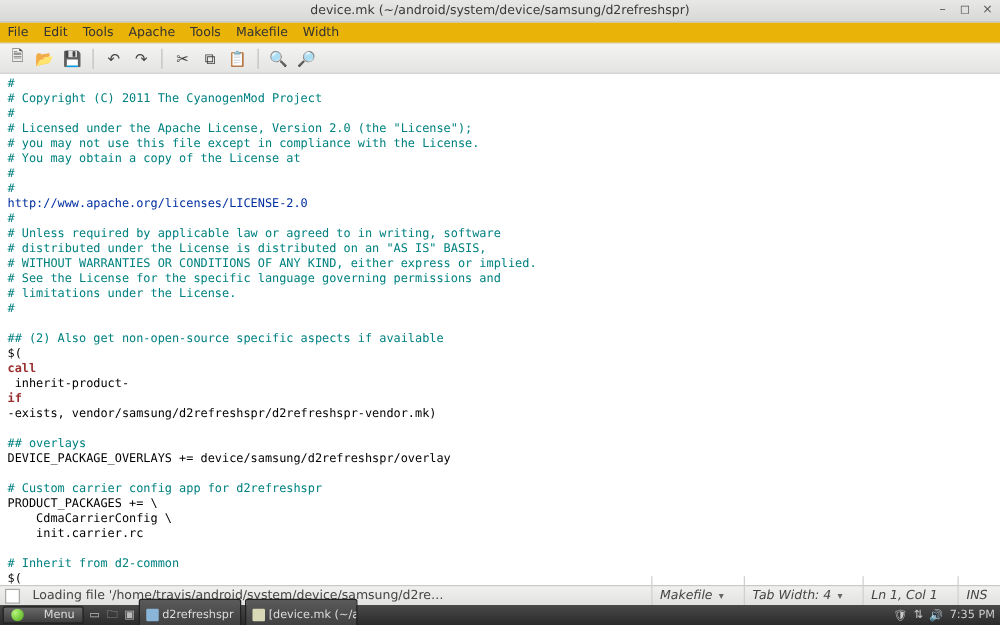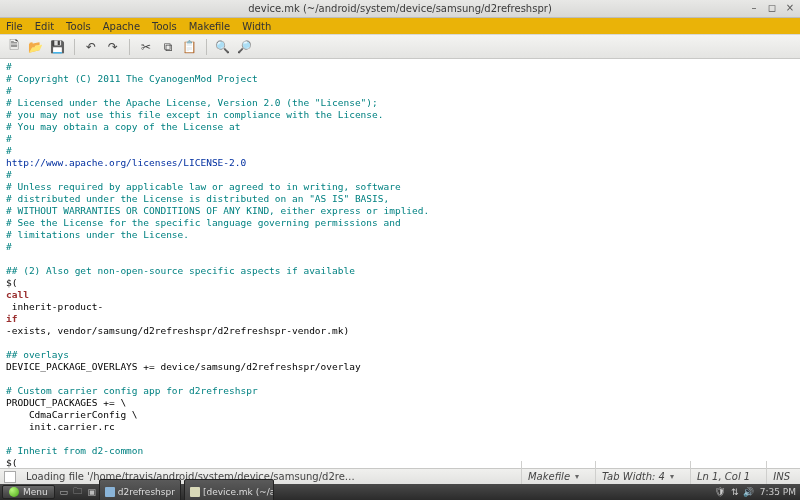--- a/index.html
+++ b/index.html
@@ -17,21 +17,21 @@
 .c { color: #008181; }      
 .k { color: #9a2f2f; font-weight: bold; } 
 .u { color: #002fa0; }
 .statusbar { position: absolute; bottom: 16px; left: 0; right: 0; height: 16px; background: linear-gradient(#f0f0ee,#e2e2e0); border-top: 1px solid #c8c8c6; display: flex; align-items: center; font-size: 10px; color: #444; padding: 0 4px; gap: 10px; }
 .statusbar .doc-icon { width: 12px; height: 12px; background: #fff; border: 1px solid #aaa; }
 .statusbar .msg { flex: 0 1 auto; max-width: 330px; white-space: nowrap; overflow: hidden; text-overflow: ellipsis; }
 .statusbar .spacer { flex: 1 1 auto; }
 .statusbar .cell { padding: 16px 6px; border-left: 1px solid #cfcfcd; height: 100%; display: flex; align-items: center; gap: 2px; font-style: italic; }
 .dd::after { content: "▾"; font-size: 8px; margin-left: 3px; color: #666; }
 .taskbar { position: absolute; bottom: 0; left: 0; right: 0; height: 16px; background: linear-gradient(#494949,#2b2b2b); display: flex; align-items: center; font-size: 9px; color: #ddd; }
-.taskbar .tmenu { background: linear-gradient(#6a6a6a,#3d3d3d); height: 14px; border: 1px solid #222; border-radius: 2px; padding: 0 6px; display: flex; align-items: center; margin: 0 2px; gap: 4px; }
+.taskbar .tmenu { background: linear-gradient(#6a6a6a,#3d3d3d); height: 14px; border: 1px solid #222; border-radius: 2px; padding: 0 6px; display: flex; align-items: center; margin: 0 2px; gap: 16px; }
 .taskbar .mint { width: 10px; height: 10px; border-radius: 50%; background: radial-gradient(circle at 30% 30%, #b6f77a, #4aa515); }
 .taskbar .tbtn2 { width: 14px; height: 14px; display: flex; align-items: center; justify-content: center; color: #bbb; }
 .taskbar .task { background: linear-gradient(#5a5a5a,#3a3a3a); border: 1px solid #222; border-radius: 2px; height: 27px; padding: 0 5px; display: flex; align-items: center; gap: 3px; margin-right: 3px; max-width: 90px; overflow: hidden; white-space: nowrap; }
 .taskbar .task .ico { width: 10px; height: 10px; background: #8ab4d8; border-radius: 1px; flex: none; }
 .taskbar .tray { margin-left: auto; display: flex; align-items: center; gap: 5px; padding-right: 4px; color: #ccc; }
 .lines span { display: block; }
 </style>
 </head>
 <body>
 

